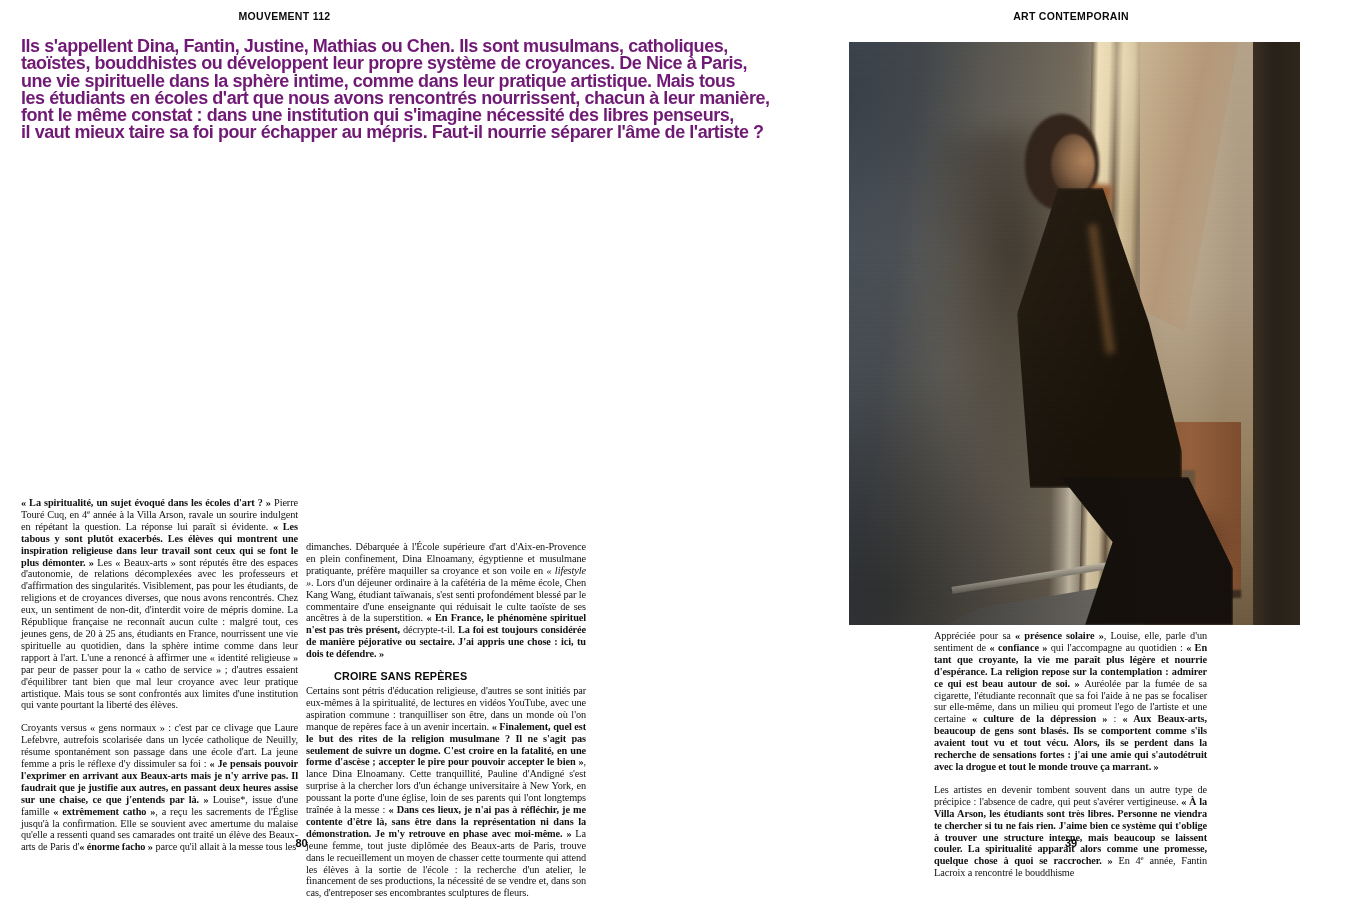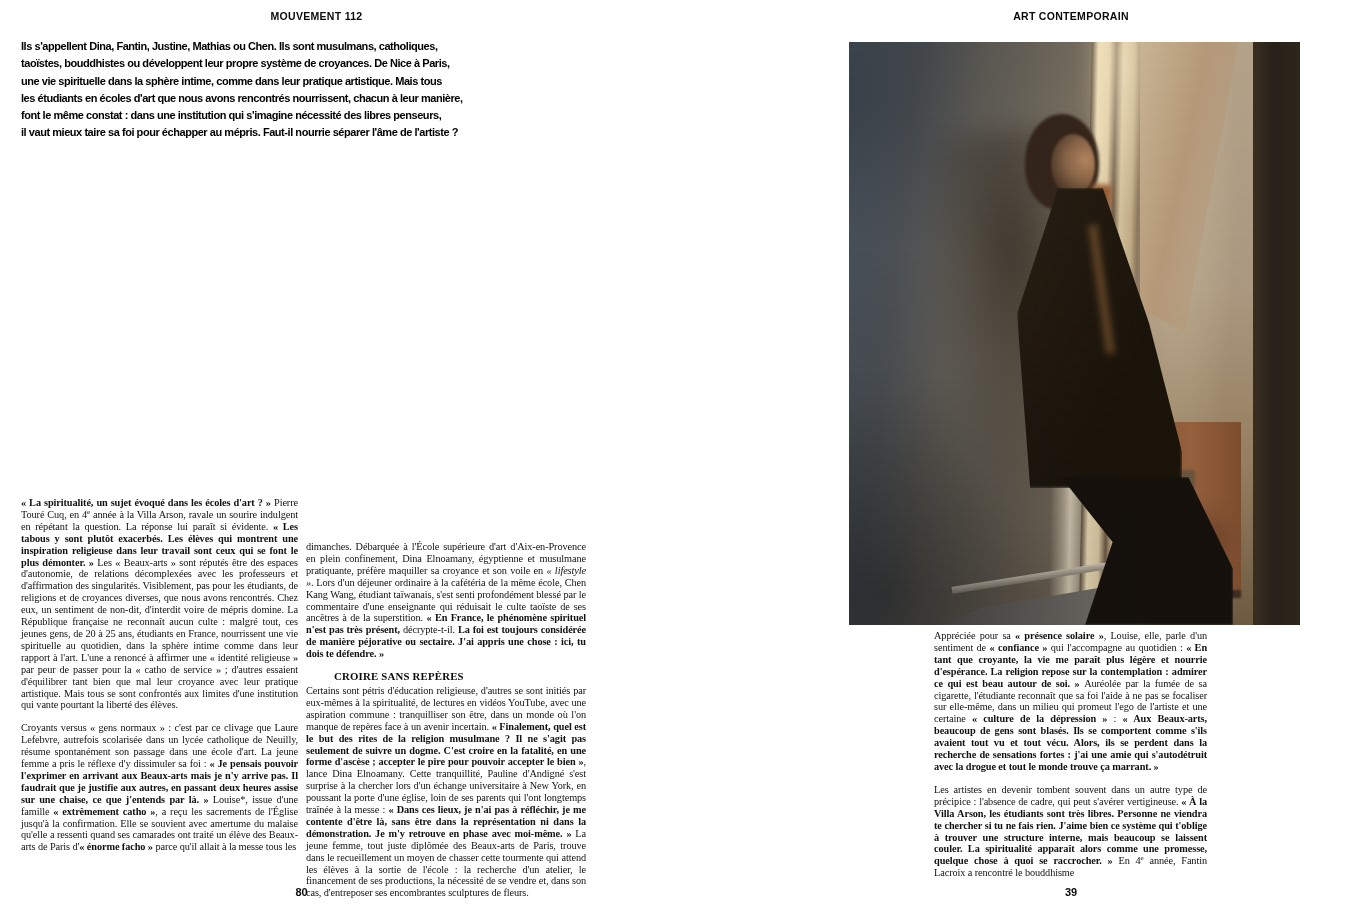--- a/index.html
+++ b/index.html
@@ -1,38 +1,38 @@
 <!DOCTYPE html>
 <html><head>
 <meta charset="utf-8">
 <style>
   html,body{margin:0;padding:0;background:#ffffff;}
   .spread{position:relative;width:1371px;height:912px;background:#ffffff;overflow:hidden;
           font-family:"Liberation Serif",serif;color:#111;}
   .running-head{position:absolute;top:10px;font-family:"Liberation Sans",sans-serif;
                 font-weight:700;font-size:10.5px;letter-spacing:.3px;color:#0a0a0a;text-align:center;}
-  .running-head.left{left:36px;width:561px;}
+  .running-head.left{left:4px;width:561px;}
   .running-head.right{left:934px;width:274px;}
   .intro{position:absolute;left:21px;top:38px;width:565px;
-         font-family:"Liberation Sans",sans-serif;font-weight:700;font-size:11px;
-         line-height:17.3px;letter-spacing:-.45px;color:#000000;}
+         font-family:"Liberation Sans",sans-serif;font-weight:700;font-size:18px;
+         line-height:17.3px;letter-spacing:-.45px;color:#701a75;}
   .intro-line{white-space:nowrap;}
   .col{position:absolute;font-size:10.3px;line-height:11.9px;text-align:justify;
        letter-spacing:-.1px;hyphens:none;}
   .col-1{left:21px;top:497px;width:277px;}
   .col-2{left:306px;top:497px;width:280px;margin-top:44px;}
   .col-3{left:934px;top:630px;width:273px;}
   .col-para{margin:0 0 11px 0;}
   .col-para:last-child{margin-bottom:0;}
-  .col-heading{margin:10px 0 2px 0;padding-left:28px;font-family:Liberation Serif, serif;
+  .col-heading{margin:10px 0 2px 0;padding-left:28px;font-family:Liberation Sans, sans-serif;
                font-weight:700;font-size:10.8px;letter-spacing:.2px;color:#0a0a0a;text-align:left;}
   .seg-bi{font-weight:700;}
   .seg-i{font-style:italic;}
   .seg-s{font-size:7px;vertical-align:super;line-height:0;}
-  .folio{position:absolute;top:886px;font-family:"Liberation Sans",sans-serif;
+  .folio{position:absolute;top:837px;font-family:"Liberation Sans",sans-serif;
          font-weight:700;font-size:11px;text-align:center;color:#0a0a0a;}
   .folio-left{left:21px;width:561px;}
   .folio-right{left:934px;width:274px;}
 
   
   .photo{position:absolute;left:849px;top:42px;width:451px;height:583px;overflow:hidden;background:#7b7263;}
   .ph,.pp{position:absolute;}
   .ph-base{inset:0;background:linear-gradient(97deg,var(--wall_blue,#4e5a66) 0%,#565a5e 14%,
            var(--wall_mid,#6e6a60) 27%,#7b7263 40%,var(--wall_warm,#8a7b66) 54%,#8d7c66 64%,#8d7c66 100%);}
   .ph-vert{inset:0;background:linear-gradient(180deg,rgba(20,22,26,.10),rgba(0,0,0,0) 25%,

